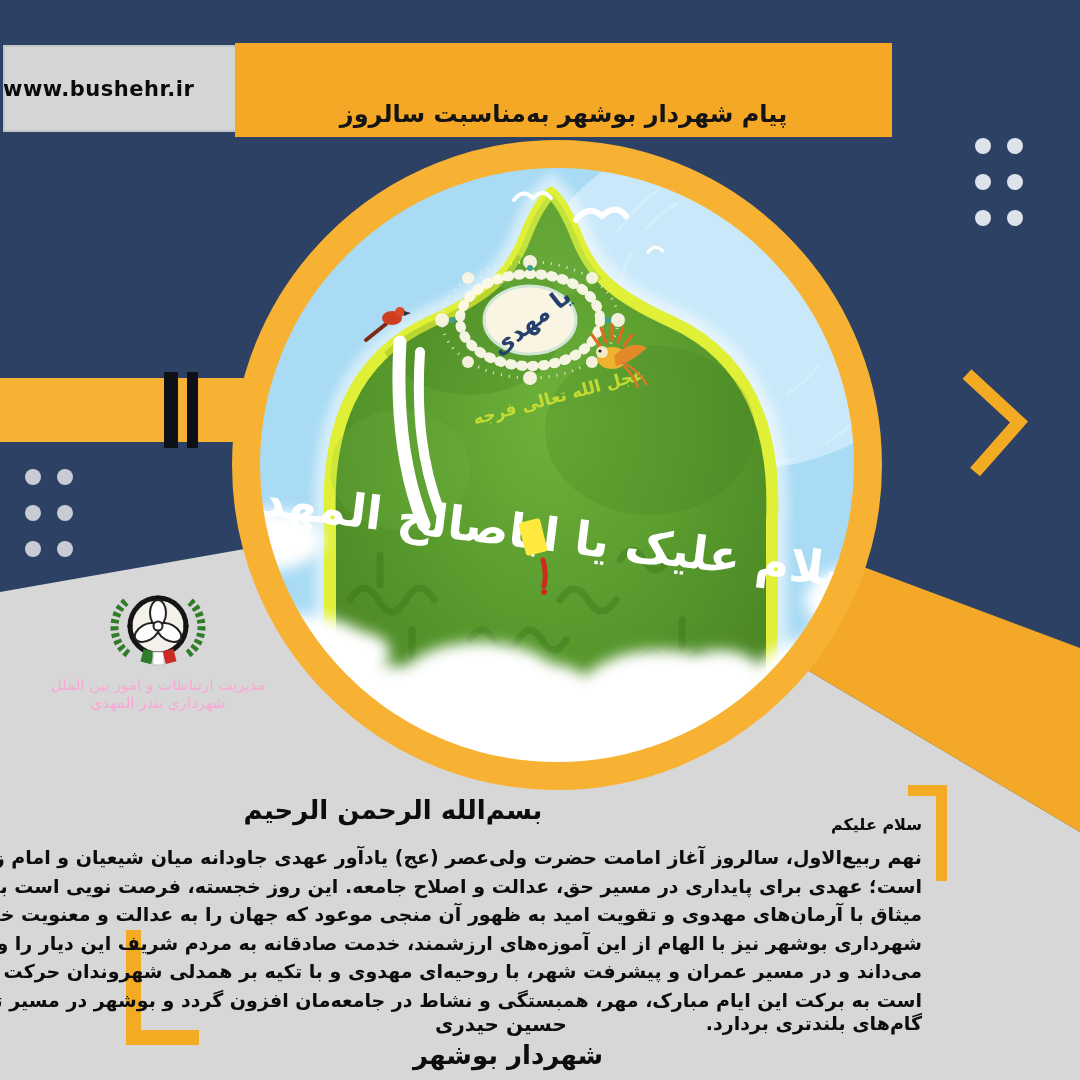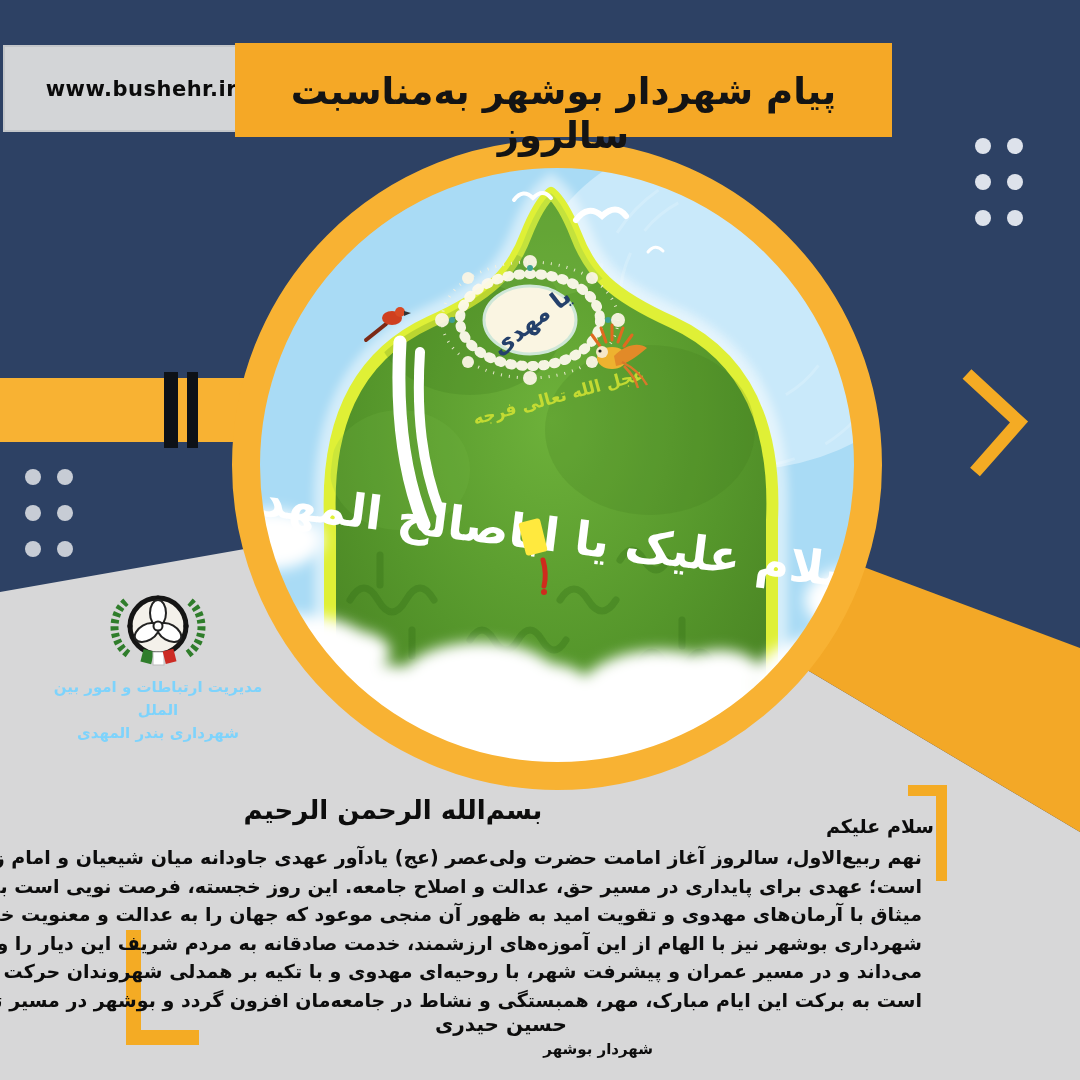--- a/index.html
+++ b/index.html
@@ -1,51 +1,51 @@
 <!DOCTYPE html>
 <html lang="fa"><head>
 <meta charset="utf-8">
 <style>
   html,body{margin:0;padding:0;background:#1c2a44;}
   .poster{position:relative;width:1080px;height:1080px;overflow:hidden;
           background:#2d4164;font-family:"DejaVu Sans",sans-serif;}
   .abs{position:absolute;}
   
   .url-box{left:3px;top:45px;width:234px;height:87px;background:#d3d5d7;
-           display:flex;align-items:center;justify-content:flex-end;
+           display:flex;align-items:center;justify-content:flex-start;
            box-shadow:inset 0 0 0 2px #c3c6c9;}
   .url-box span{font-weight:bold;font-size:21px;letter-spacing:.5px;color:#0b0b0b;}
   
   .banner{left:235px;top:43px;width:657px;height:94px;background:#f5a826;
           display:flex;flex-direction:column;align-items:center;justify-content:center;}
-  .banner div{direction:rtl;font-weight:bold;font-size:37px;line-height:44px;color:#141414;text-align:center;margin-top:47px;}
+  .banner div{direction:rtl;font-weight:bold;font-size:24px;line-height:44px;color:#141414;text-align:center;margin-top:47px;}
   
   .dots{display:grid;grid-template-columns:16px 16px;grid-auto-rows:16px;column-gap:16px;row-gap:20px;}
   .dots span{width:16px;height:16px;border-radius:50%;}
   .dots-white{left:975px;top:138px;}
   .dots-white span{background:#dde2eb;}
   .dots-gray{left:25px;top:469px;}
   .dots-gray span{background:#c7ccd5;}
   
   .bracket-tr{left:908px;top:785px;width:28px;height:85px;
               border-top:11px solid #f4ab24;border-right:11px solid #f4ab24;}
   .bracket-bl{left:126px;top:930px;width:58px;height:100px;
               border-left:15px solid #f4ab24;border-bottom:15px solid #f4ab24;}
   
   .emblem-caption{left:48px;top:676px;width:220px;text-align:center;direction:rtl;}
-  .emblem-caption div{font-weight:bold;font-size:15px;line-height:23px;color:#7dd3fc;}
+  .emblem-caption div{font-weight:normal;font-size:15px;line-height:18px;color:#f9a8d4;}
   
   .fa{direction:rtl;color:#0d0d0d;font-weight:bold;}
   .bismillah{left:143px;top:795px;width:500px;text-align:center;font-size:26px;}
-  .salam{right:146px;top:815px;white-space:nowrap;font-size:19px;}
+  .salam{right:158px;top:815px;white-space:nowrap;font-size:16px;}
   .para{left:140px;top:843px;width:782px;}
   .pline{font-size:19px;line-height:28.5px;text-align:justify;text-align-last:justify;white-space:nowrap;overflow:visible;}
   .closing{right:158px;top:1012px;white-space:nowrap;font-size:19px;}
   .sig-name{left:435px;top:1012px;width:200px;text-align:left;font-size:20px;}
-  .sig-title{left:413px;top:1040px;width:240px;text-align:right;font-size:15px;}
+  .sig-title{left:413px;top:1040px;width:240px;text-align:left;font-size:26px;}
 </style>
 </head>
 <body>
 
 <div class="poster">
 
   <svg class="abs" style="left:0;top:0" width="1080" height="1080" viewBox="0 0 1080 1080">
     <defs>
       <clipPath id="circleClip">
           <circle cx="557" cy="465" r="298"></circle>
@@ -248,16 +248,17 @@
   <div class="abs fa bismillah">بسم‌الله الرحمن الرحیم</div>
   <div class="abs fa salam">سلام علیکم</div>
   <div class="abs fa para">
     <div class="pline">نهم ربیع‌الاول، سالروز آغاز امامت حضرت ولی‌عصر (عج) یادآور عهدی جاودانه میان شیعیان و امام زمان خویش</div>
     <div class="pline">است؛ عهدی برای پایداری در مسیر حق، عدالت و اصلاح جامعه. این روز خجسته، فرصت نویی است برای تجدید</div>
     <div class="pline">میثاق با آرمان‌های مهدوی و تقویت امید به ظهور آن منجی موعود که جهان را به عدالت و معنویت خواهد آراست.</div>
     <div class="pline">شهرداری بوشهر نیز با الهام از این آموزه‌های ارزشمند، خدمت صادقانه به مردم شریف این دیار را وظیفه‌ای الهی</div>
     <div class="pline">می‌داند و در مسیر عمران و پیشرفت شهر، با روحیه‌ای مهدوی و با تکیه بر همدلی شهروندان حرکت می‌کند. امید</div>
     <div class="pline">است به برکت این ایام مبارک، مهر، همبستگی و نشاط در جامعه‌مان افزون گردد و بوشهر در مسیر تعالی و آبادانی</div>
   </div>
+  <div class="abs fa closing">گام‌های بلندتری بردارد.</div>
   <div class="abs fa sig-name">حسین حیدری</div>
   <div class="abs fa sig-title">شهردار بوشهر</div>
 
 </div>
 
 </body></html>

